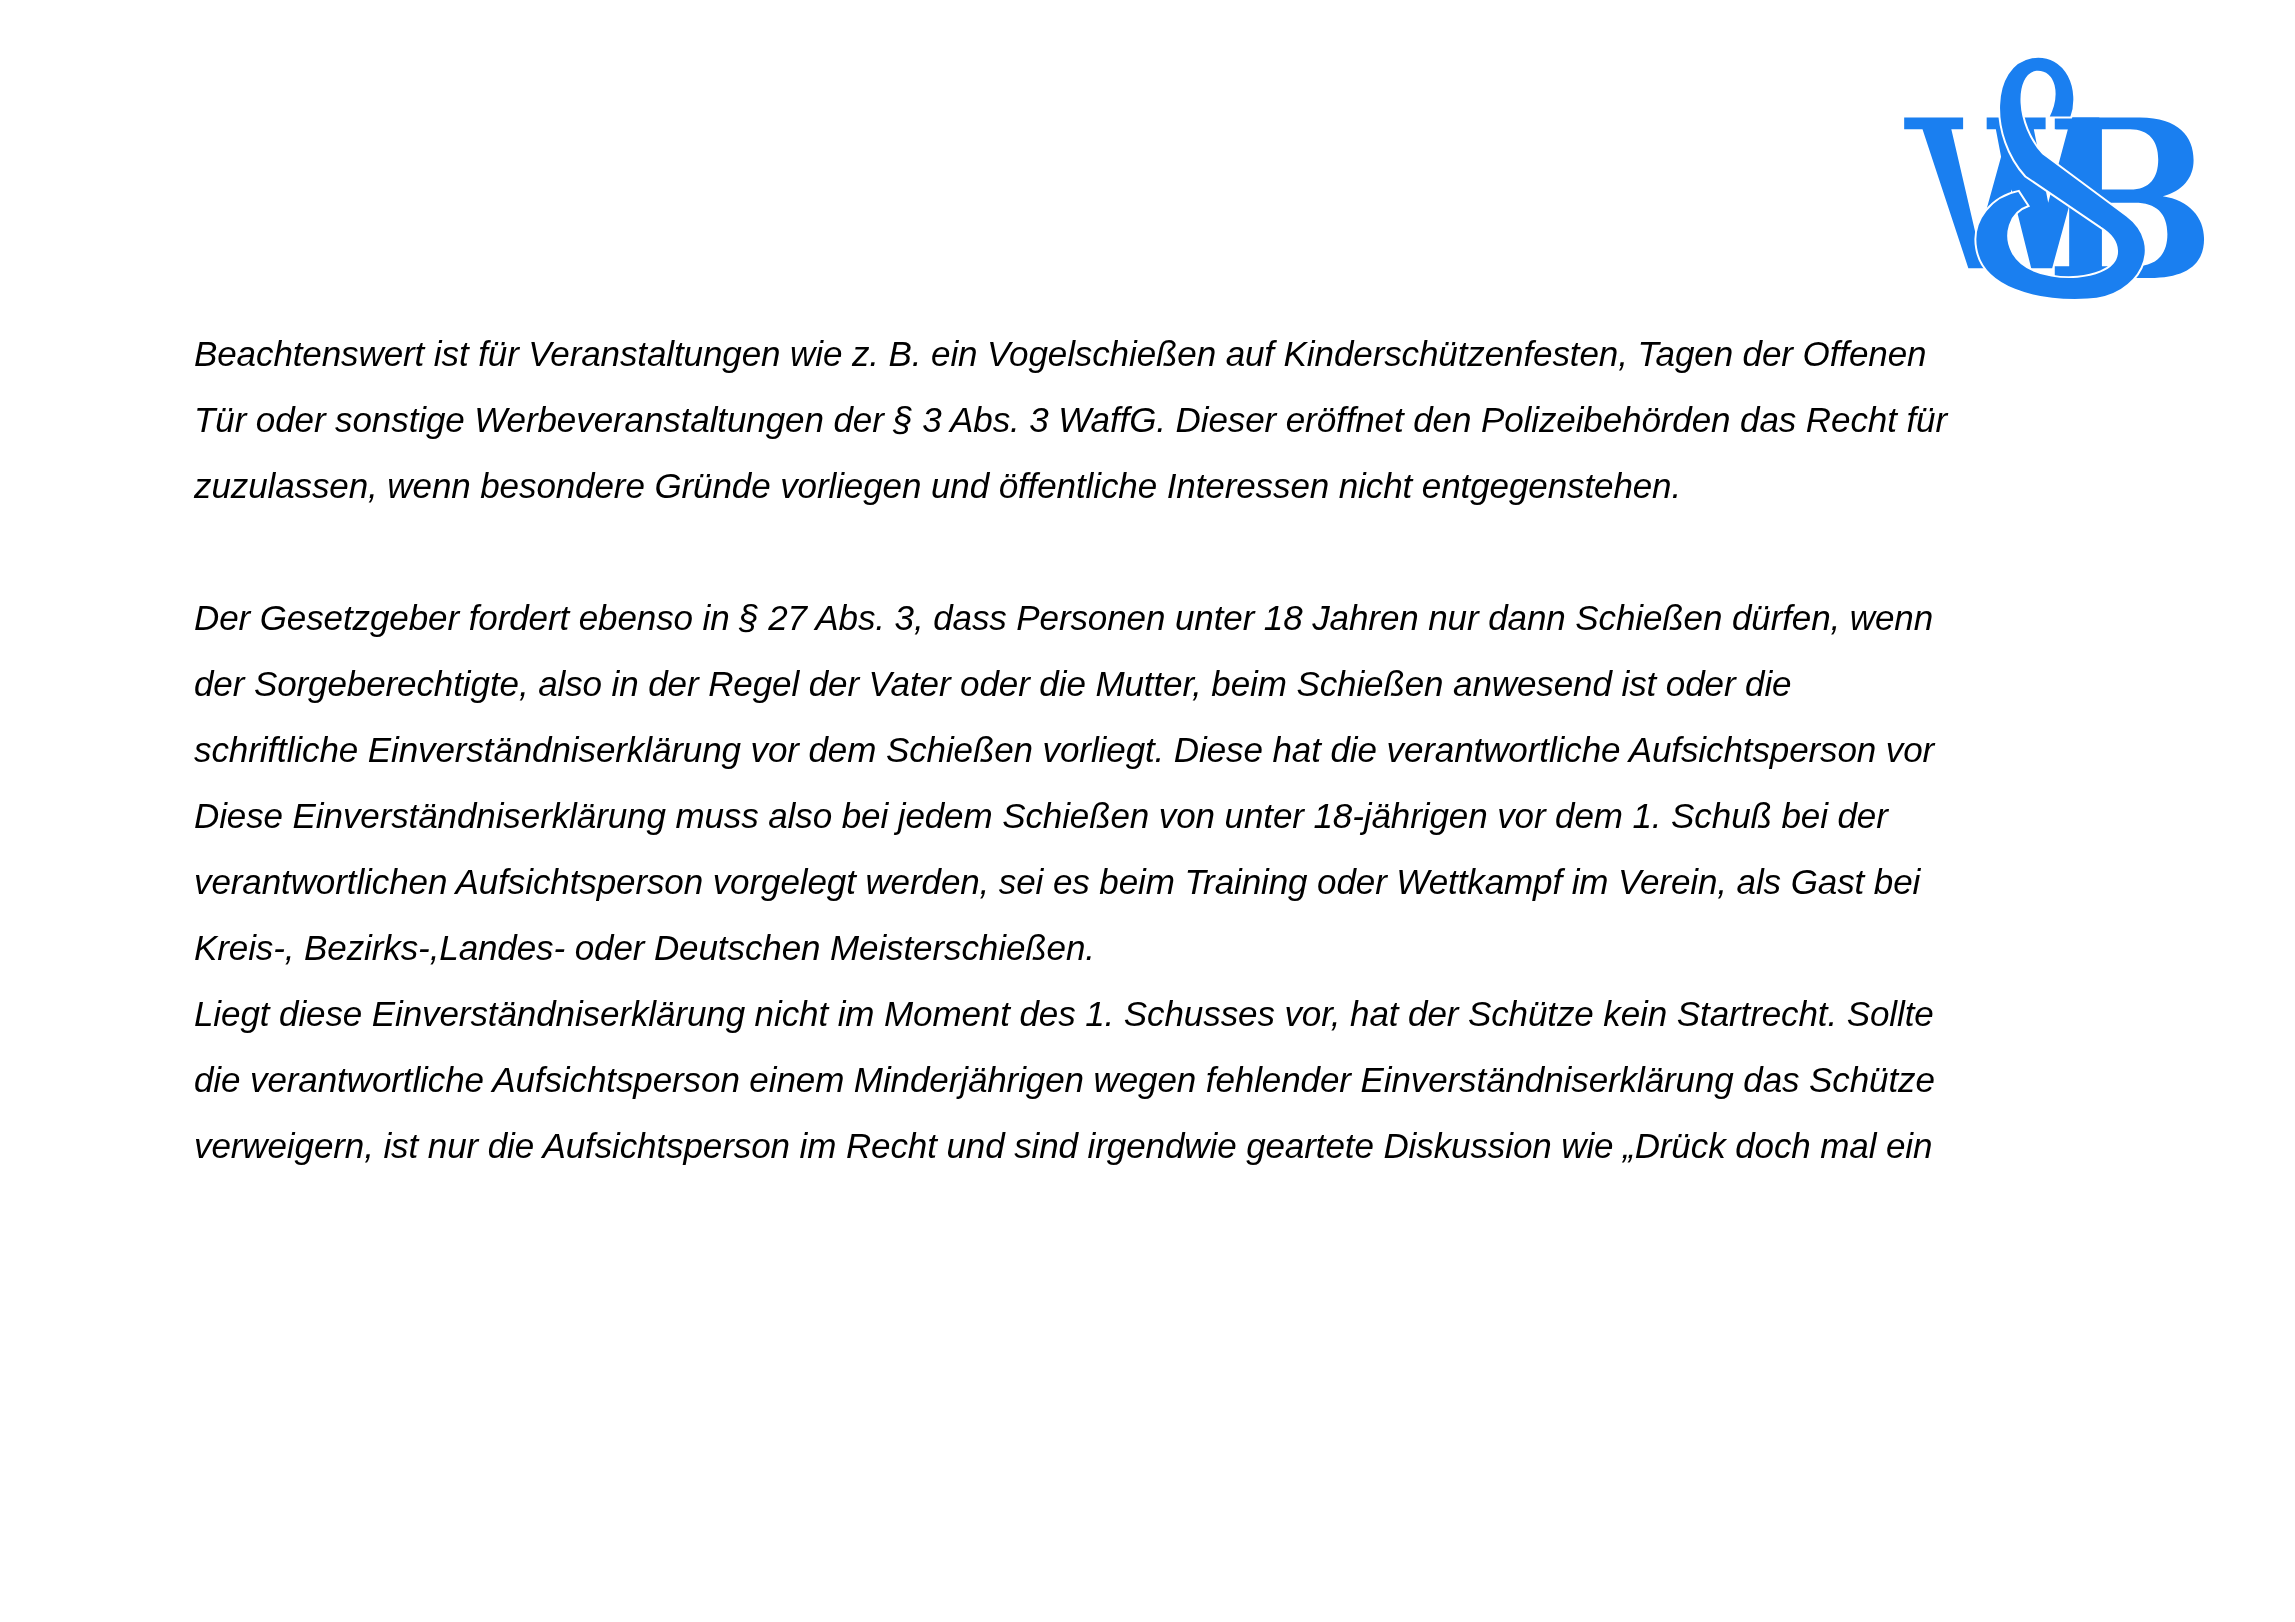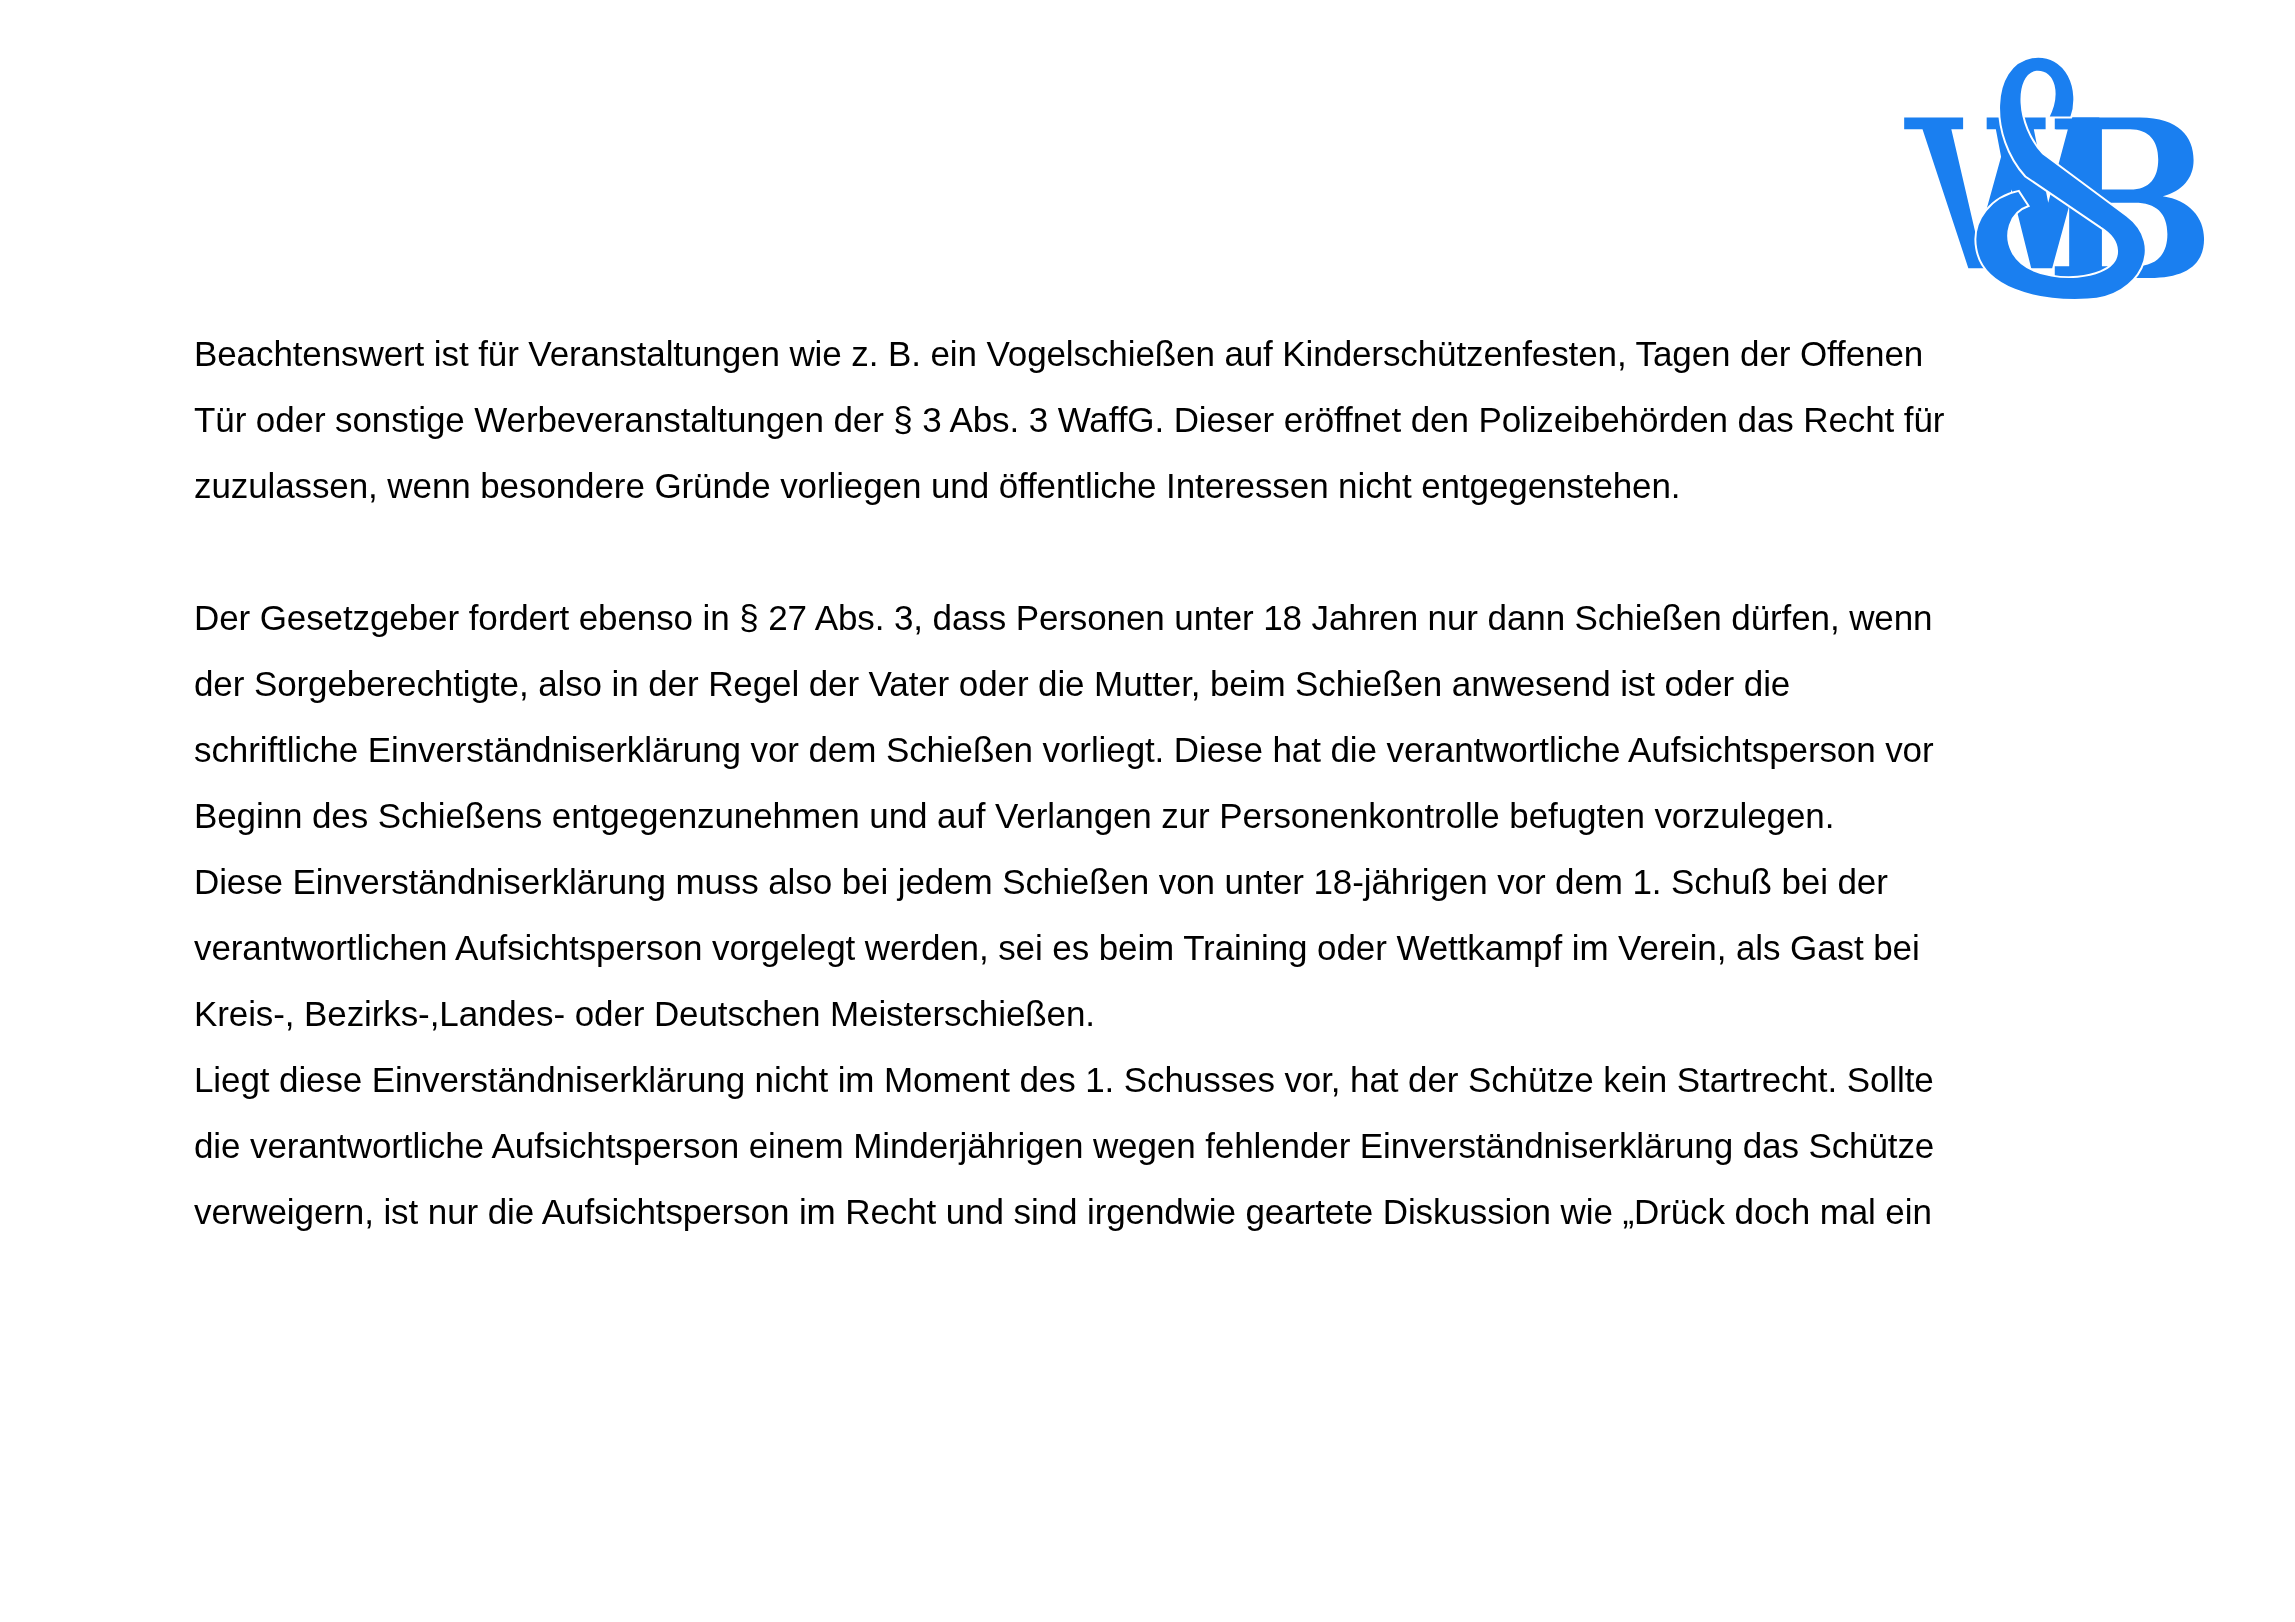--- a/index.html
+++ b/index.html
@@ -20,20 +20,21 @@
       left: 1891px;
       top: 39px;
       width: 321px;
       height: 275px;
     }
     .content {
       position: absolute;
       left: 194px;
       top: 321px;
       width: 1996px;
+      font-style: italic;
     }
     .line {
       font-size: 35px;
       line-height: 66px;
       height: 66px;
       white-space: nowrap;
       letter-spacing: -0.1px;
     }
     .blank {
       height: 66px;
@@ -59,21 +60,20 @@
   <div>
     <div class="line">Beachtenswert ist für Veranstaltungen wie z. B. ein Vogelschießen auf Kinderschützenfesten, Tagen der Offenen</div>
     <div class="line">Tür oder sonstige Werbeveranstaltungen der § 3 Abs. 3 WaffG. Dieser eröffnet den Polizeibehörden das Recht für</div>
     <div class="line">zuzulassen, wenn besondere Gründe vorliegen und öffentliche Interessen nicht entgegenstehen.</div>
   </div>
   <div class="blank"></div>
   <div>
     <div class="line">Der Gesetzgeber fordert ebenso in § 27 Abs. 3, dass Personen unter 18 Jahren nur dann Schießen dürfen, wenn</div>
     <div class="line">der Sorgeberechtigte, also in der Regel der Vater oder die Mutter, beim Schießen anwesend ist oder die</div>
     <div class="line">schriftliche Einverständniserklärung vor dem Schießen vorliegt. Diese hat die verantwortliche Aufsichtsperson vor</div>
-    <div class="line">Beginn des Schießens entgegenzunehmen und auf Verlangen zur Personenkontrolle befugten vorzulegen.</div>
     <div class="line">Diese Einverständniserklärung muss also bei jedem Schießen von unter 18-jährigen vor dem 1. Schuß bei der</div>
     <div class="line">verantwortlichen Aufsichtsperson vorgelegt werden, sei es beim Training oder Wettkampf im Verein, als Gast bei</div>
     <div class="line">Kreis-, Bezirks-,Landes- oder Deutschen Meisterschießen.</div>
     <div class="line">Liegt diese Einverständniserklärung nicht im Moment des 1. Schusses vor, hat der Schütze kein Startrecht. Sollte</div>
     <div class="line">die verantwortliche Aufsichtsperson einem Minderjährigen wegen fehlender Einverständniserklärung das Schütze</div>
     <div class="line">verweigern, ist nur die Aufsichtsperson im Recht und sind irgendwie geartete Diskussion wie „Drück doch mal ein</div>
   </div>
 </div>
 
 

